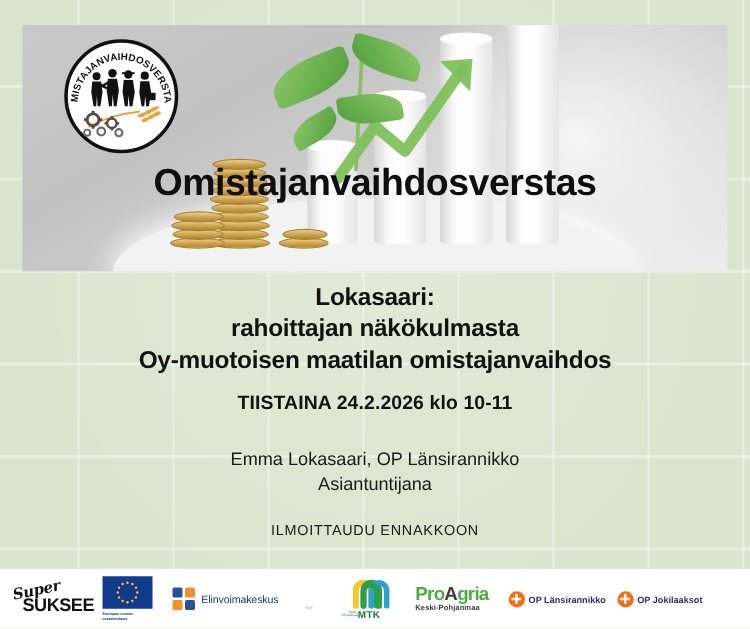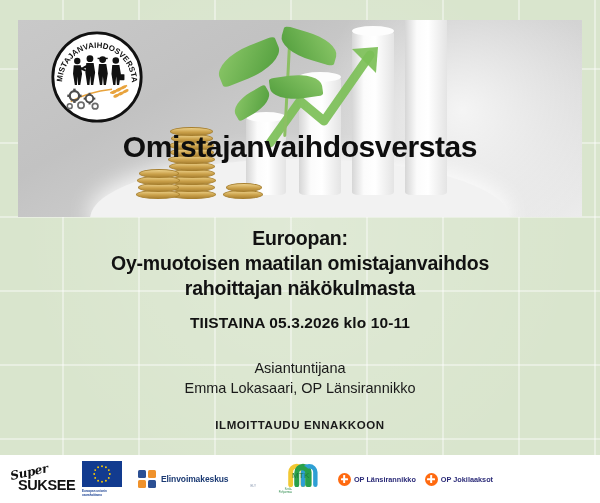--- a/index.html
+++ b/index.html
@@ -193,21 +193,21 @@
     line-height: 20px;
   }
 
   .signup-block {
     position: absolute;
     left: 0; right: 0;
     top: 418px;
     text-align: center;
     color: #1a1a1a;
     font-size: 11.5px;
-    font-weight: 700;
+    font-weight: 400;
     line-height: 14px;
     letter-spacing: 0.6px;
   }
 
   
   .footer {
     position: absolute;
     left: 0;
     bottom: 0;
     width: 600px;
@@ -262,33 +262,33 @@
     width: 18px; height: 18px;
     display: grid;
     grid-template-columns: 1fr 1fr;
     grid-template-rows: 1fr 1fr;
     gap: 1.5px;
   }
   .elin-grid div { border-radius: 1.5px; }
   .elin-text {
     margin-left: 5px;
     font-size: 8.5px;
-    font-weight: 700;
+    font-weight: 400;
     color: #1b3a73;
     letter-spacing: -0.1px;
   }
   .elin-tm {
     font-size: 3px; color: #7b8ba6; margin-left: 22px; align-self: flex-end;
   }
 
   
   .mtk-wrap { margin-left: 22px; position: relative; width: 44px; height: 34px; }
   .mtk-word {
-    position: absolute; left: 14px; bottom: 16px;
-    font-size: 8px; font-weight: 400; color: #1b7a3e; letter-spacing: 0.2px;
+    position: absolute; left: 14px; bottom: 0;
+    font-size: 8px; font-weight: 700; color: #1b7a3e; letter-spacing: 0.2px;
   }
   .mtk-tiny {
     position: absolute; left: -6px; bottom: 2px;
     font-size: 2.6px; color: #2a8a4a; width: 20px; line-height: 3px; text-align: right;
   }
 
   
   .kpedu-wrap { margin-left: 16px; display: flex; align-items: center; }
   .kpedu-text {
     margin-left: 3px;
@@ -437,30 +437,30 @@
         </g>
       <g fill="none" stroke="#6b6b6b" stroke-width="1.6">
           <circle cx="21" cy="81" r="2.6"></circle>
         </g>
     </svg>
 
     <div class="banner-title">Omistajanvaihdosverstas</div>
   </div>
 
   <div class="subtitle-block">
-    <div>Euroopan:</div>
+    <div>Lokasaari:</div>
+    <div>rahoittajan näkökulmasta</div>
     <div>Oy-muotoisen maatilan omistajanvaihdos</div>
-    <div>rahoittajan näkökulmasta</div>
   </div>
 
-  <div class="date-line">TIISTAINA 05.3.2026 klo 10-11</div>
+  <div class="date-line">TIISTAINA 24.2.2026 klo 10-11</div>
 
   <div class="speaker-block">
+    <div>Emma Lokasaari, OP Länsirannikko</div>
     <div>Asiantuntijana</div>
-    <div>Emma Lokasaari, OP Länsirannikko</div>
   </div>
 
   <div class="signup-block">
     <div>ILMOITTAUDU ENNAKKOON</div>
   </div>
 
   <div class="footer">
 
     <div class="flogo ss-wrap">
       <div class="ss-super">Super</div>
@@ -509,20 +509,24 @@
         <path d="M3 24 V10 a7 7 0 0 1 14 0 V24" fill="none" stroke="#f2c832" stroke-width="5.5" stroke-linecap="round"></path>
         <path d="M10 24 V10 a7 7 0 0 1 14 0 V24" fill="none" stroke="#2aa04a" stroke-width="5.5" stroke-linecap="round"></path>
         <path d="M17 24 V10 a7 7 0 0 1 14 0 V24" fill="none" stroke="#2e9fd4" stroke-width="5" stroke-linecap="round"></path>
         <path d="M10 24 V11 a6 6 0 0 1 12 0 V24" fill="none" stroke="#2aa04a" stroke-width="5" stroke-linecap="round"></path>
       </svg>
       <div class="mtk-tiny">Keski-Pohjanmaa</div>
       <div class="mtk-word">MTK</div>
     </div>
 
 
+    <div class="flogo pa-wrap" style="display:block;">
+      <div class="pa-top"><span class="pa-green">Pro</span><span class="pa-dark">A</span><span class="pa-green">gria</span></div>
+      <div class="pa-sub">Keski-Pohjanmaa</div>
+    </div>
 
     <div class="op-group">
       <div class="op-item">
         <div class="op-mark"></div>
         <div class="op-text">OP Länsirannikko</div>
       </div>
       <div class="op-item">
         <div class="op-mark"></div>
         <div class="op-text">OP Jokilaaksot</div>
       </div>

